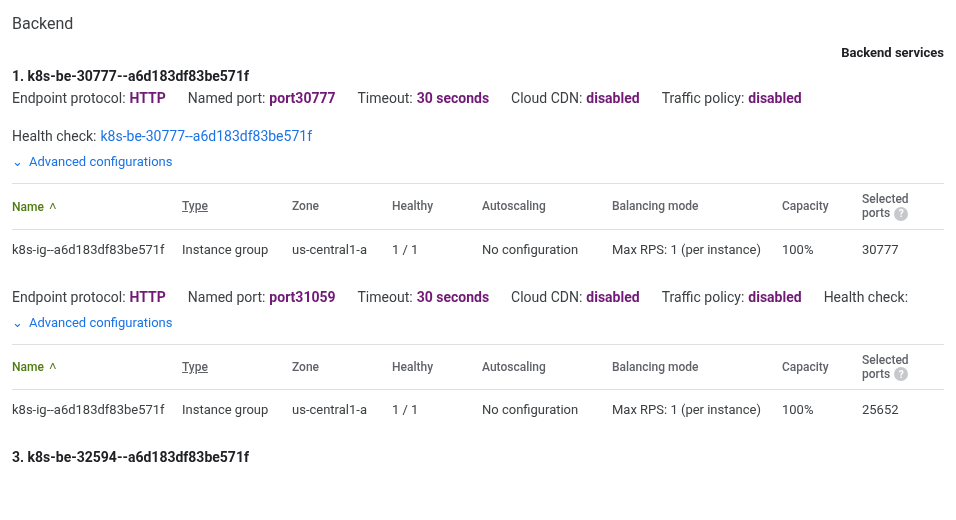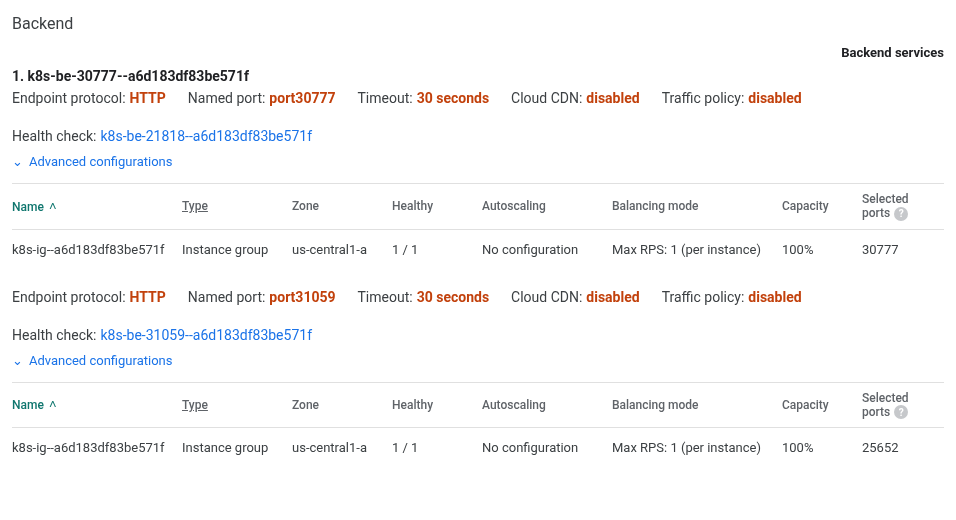--- a/index.html
+++ b/index.html
@@ -36,21 +36,21 @@
       gap: 22px;
       font-size: 14px;
       color: #3c4043;
       margin-bottom: 2px;
     }
     .kv {
       display: inline-flex;
       gap: 4px;
     }
     .kv .label { color: #3c4043; }
-    .kv .value { font-weight: 700; color: #c2410c; }
+    .kv .value { font-weight: 700; color: #701a75; }
     .kv .link { color: #1a73e8; font-weight: 400; }
     .adv {
       display: inline-flex;
       align-items: center;
       gap: 6px;
       color: #1a73e8;
       font-size: 13px;
       margin: 8px 0 6px 0;
       cursor: pointer;
     }
@@ -66,21 +66,21 @@
     table.backend th {
       text-align: left;
       font-weight: 500;
       font-size: 12px;
       color: #5f6368;
       padding: 8px 10px 8px 0;
       border-top: 1px solid #e0e0e0;
       border-bottom: 1px solid #e0e0e0;
     }
     table.backend th.sortable {
-      color: #0f766e;
+      color: #4d7c0f;
       cursor: pointer;
       margin-left: 12px;
     }
     .sort-icon {
       font-size: 13px;
       margin-left: 2px;
     }
     table.backend td {
       font-size: 13px;
       color: #3c4043;
@@ -136,21 +136,21 @@
       <span class="kv">
           <span class="label">Cloud CDN:</span> 
           <span class="value">disabled</span>
         </span>
       <span class="kv">
           <span class="label">Traffic policy:</span> 
           <span class="value">disabled</span>
         </span>
       <span class="kv">
           <span class="label">Health check:</span> 
-          <a class="link">k8s-be-21818--a6d183df83be571f</a>
+          <a class="link">k8s-be-30777--a6d183df83be571f</a>
         </span>
     </div>
     <div class="adv">
       <span class="chev">⌄</span>
       <span>Advanced configurations</span>
     </div>
     <table class="backend">
       <thead>
         <tr>
           <th class="col-name sortable"><span>Name</span><span class="sort-icon"> ˄</span></th>
@@ -195,21 +195,20 @@
       <span class="kv">
           <span class="label">Cloud CDN:</span> 
           <span class="value">disabled</span>
         </span>
       <span class="kv">
           <span class="label">Traffic policy:</span> 
           <span class="value">disabled</span>
         </span>
       <span class="kv">
           <span class="label">Health check:</span> 
-          <a class="link">k8s-be-31059--a6d183df83be571f</a>
         </span>
     </div>
     <div class="adv">
       <span class="chev">⌄</span>
       <span>Advanced configurations</span>
     </div>
     <table class="backend">
       <thead>
         <tr>
           <th class="col-name sortable"><span>Name</span><span class="sort-icon"> ˄</span></th>
@@ -230,13 +229,17 @@
           <td><span>1 / 1</span></td>
           <td>No configuration</td>
           <td>Max RPS: 1 (per instance)</td>
           <td>100%</td>
           <td>25652</td>
         </tr>
       </tbody>
     </table>
   </div>
 
+  <div class="section-gap">
+    <div class="item-heading">3. k8s-be-32594--a6d183df83be571f</div>
+
+  </div>
 </div>
 
 </body></html>

